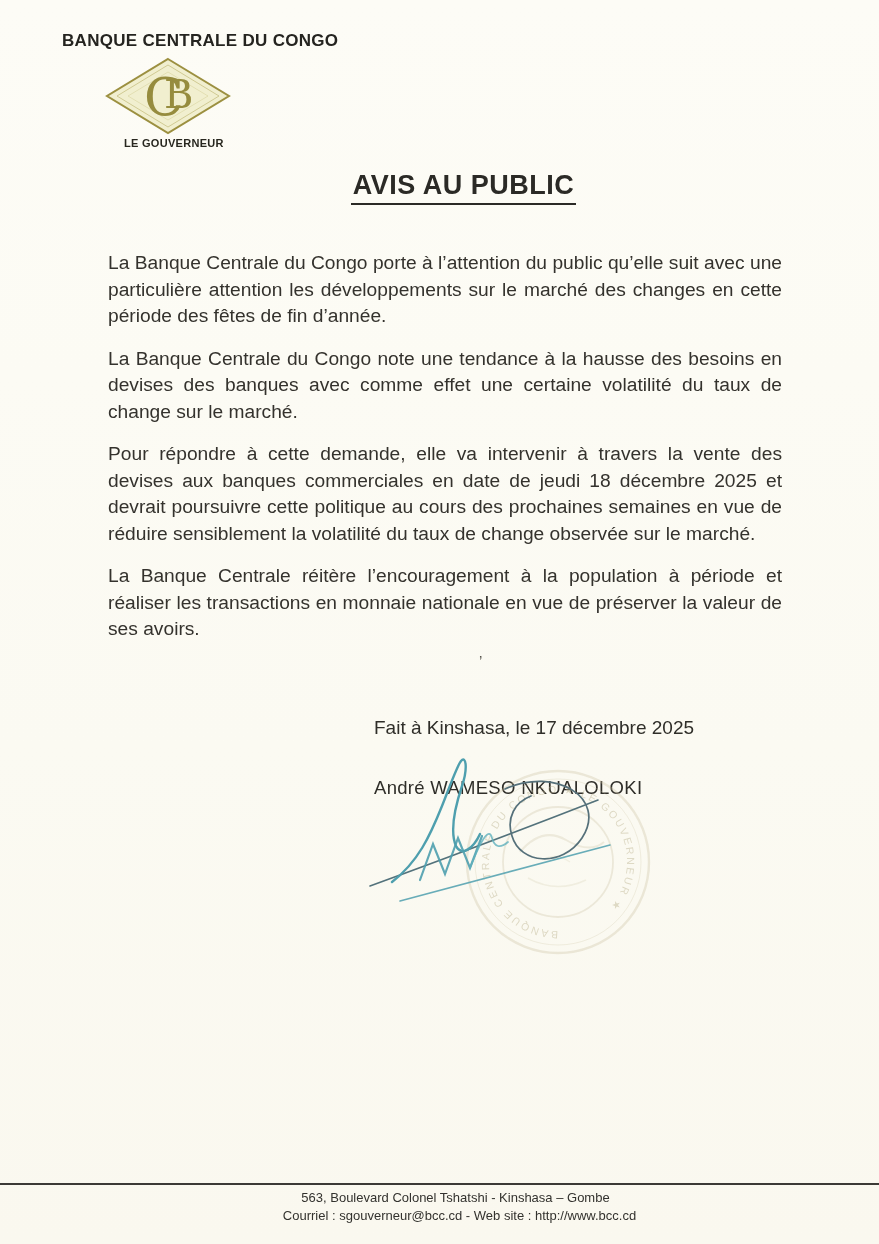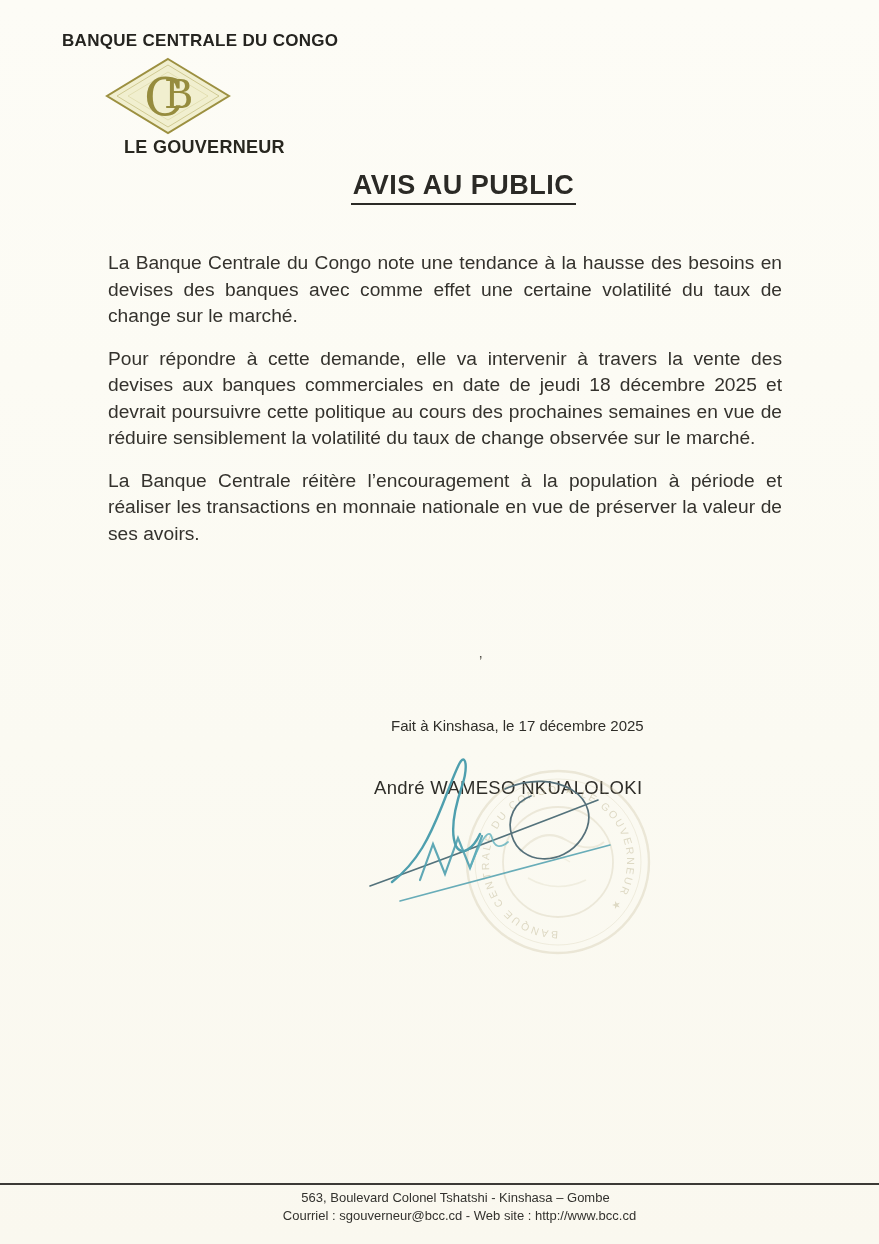--- a/index.html
+++ b/index.html
@@ -15,21 +15,21 @@
   }
 
   
   .bank-name {
     position: absolute; left: 62px; top: 31px;
     font-size: 17px; font-weight: bold; letter-spacing: 0.3px; color: #252420;
   }
   .logo-wrap { position: absolute; left: 104px; top: 56px; }
   .office-title {
     position: absolute; left: 124px; top: 137px;
-    font-size: 18px; font-weight: bold; letter-spacing: 0.3px; color: #28271f;
+    font-size: 11px; font-weight: bold; letter-spacing: 0.3px; color: #28271f;
   }
 
   
   .doc-title-row {
     position: absolute; left: 0; top: 170px; width: 100%;
     text-align: center;
   }
   .doc-title {
     display: inline-block;
     font-size: 27px; font-weight: bold; letter-spacing: 0.5px; color: #2b2a26;
@@ -44,22 +44,22 @@
   }
   .body-text p { margin: 0 0 16px 0; }
 
   .stray-mark {
     position: absolute; left: 479px; top: 652px;
     font-size: 15px; color: #55524b;
   }
 
   
   .dateline {
-    position: absolute; left: 391px; top: 717px;
-    font-size: 15px; color: #2f2e29;
+    position: absolute; left: 374px; top: 717px;
+    font-size: 19px; color: #2f2e29;
   }
   .signatory {
     position: absolute; left: 374px; top: 777px;
     font-size: 18.5px; letter-spacing: 0.3px; color: #2f2e29;
   }
   .sign-seal-svg { position: absolute; left: 340px; top: 740px; }
 
   
   .footer-rule {
     position: absolute; left: 0; top: 1183px; width: 879px; height: 2px;
@@ -96,20 +96,21 @@
     </svg>
   </div>
 
   <div class="office-title">LE GOUVERNEUR</div>
 
   <div class="doc-title-row">
     <span class="doc-title">AVIS AU PUBLIC</span>
   </div>
 
   <div class="body-text">
+    <p>La Banque Centrale du Congo porte à l’attention du public qu’elle suit avec une particulière attention les développements sur le marché des changes en cette période des fêtes de fin d’année.</p>
     <p>La Banque Centrale du Congo note une tendance à la hausse des besoins en devises des banques avec comme effet une certaine volatilité du taux de change sur le marché.</p>
     <p>Pour répondre à cette demande, elle va intervenir à travers la vente des devises aux banques commerciales en date de jeudi 18 décembre 2025 et devrait poursuivre cette politique au cours des prochaines semaines en vue de réduire sensiblement la volatilité du taux de change observée sur le marché.</p>
     <p>La Banque Centrale réitère l’encouragement à la population à période et réaliser les transactions en monnaie nationale en vue de préserver la valeur de ses avoirs.</p>
   </div>
 
   <span class="stray-mark">’</span>
 
   <div class="dateline">Fait à Kinshasa, le 17 décembre 2025</div>
   <div class="signatory">André WAMESO NKUALOLOKI</div>
 

